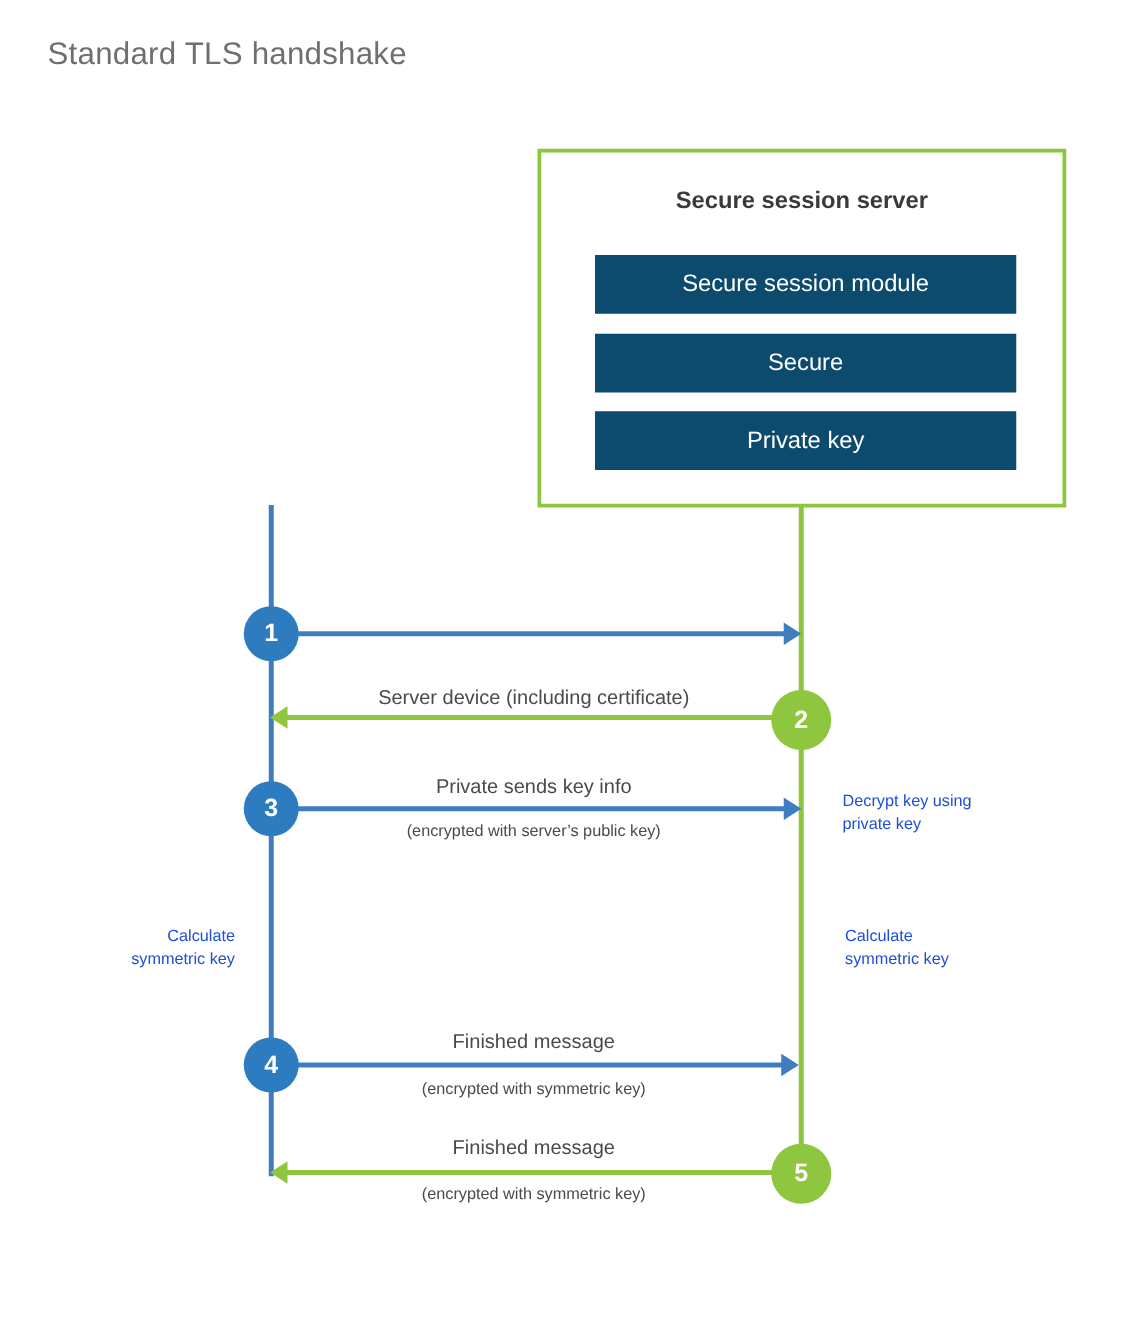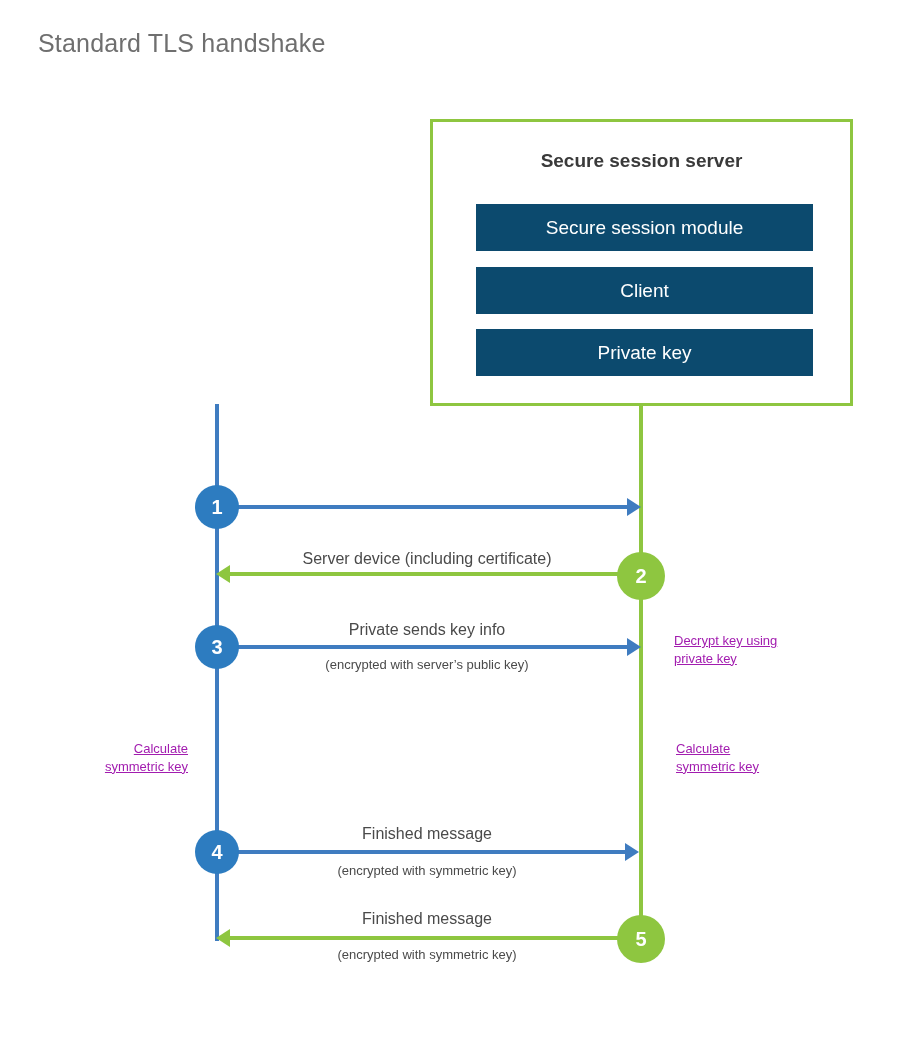--- a/index.html
+++ b/index.html
@@ -161,39 +161,38 @@
     text-align: center;
     font-size: 13px;
     color: #4a4a4a;
     white-space: nowrap;
   }
 
   
   .side-note {
     position: absolute;
     font-size: 13px;
-    color: #a21caf;
+    color: #1d4ed8;
     line-height: 1.35;
-    text-decoration: underline;
   }
   .side-note.left-note { text-align: right; }
   .side-note.right-note { text-align: left; }
 </style>
 </head>
 <body>
 
 <div id="diagram-root">
 
   <div class="page-title">Standard TLS handshake</div>
 
 
   <div class="party-box server">
     <div class="party-title">Secure session server</div>
     <div class="server-block b1">Secure session module</div>
-    <div class="server-block b2">Client</div>
+    <div class="server-block b2">Secure</div>
     <div class="server-block b3">Private key</div>
   </div>
 
   <div class="lifeline client-line"></div>
   <div class="lifeline server-line"></div>
 
   <div class="arrow-line blue" style="left:217px; top:505px; width:420px;"></div>
   <div class="arrow-head right blue" style="left:627px; top:498px;"></div>
   <div class="step-circle blue" style="left:195px; top:485px; width:44px; height:44px;">1</div>
 

